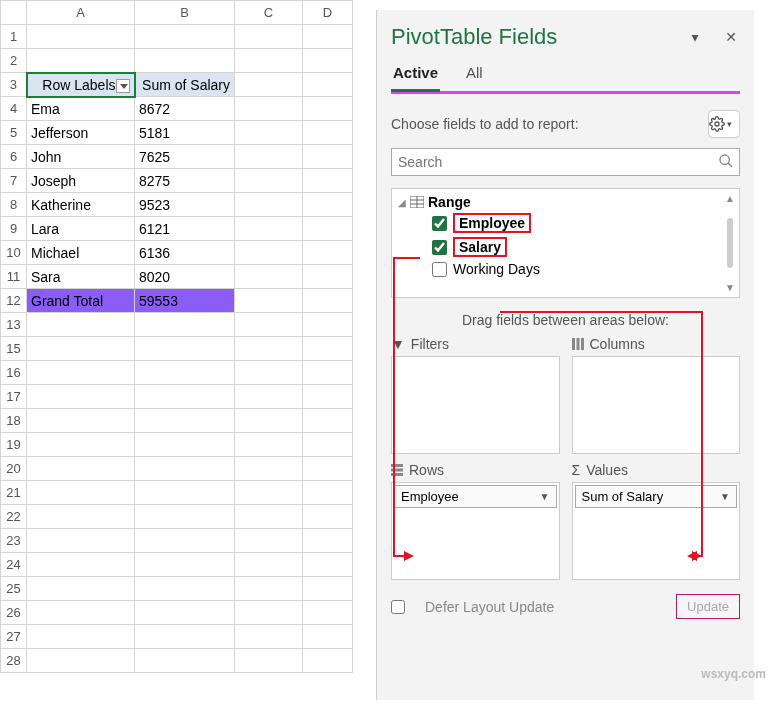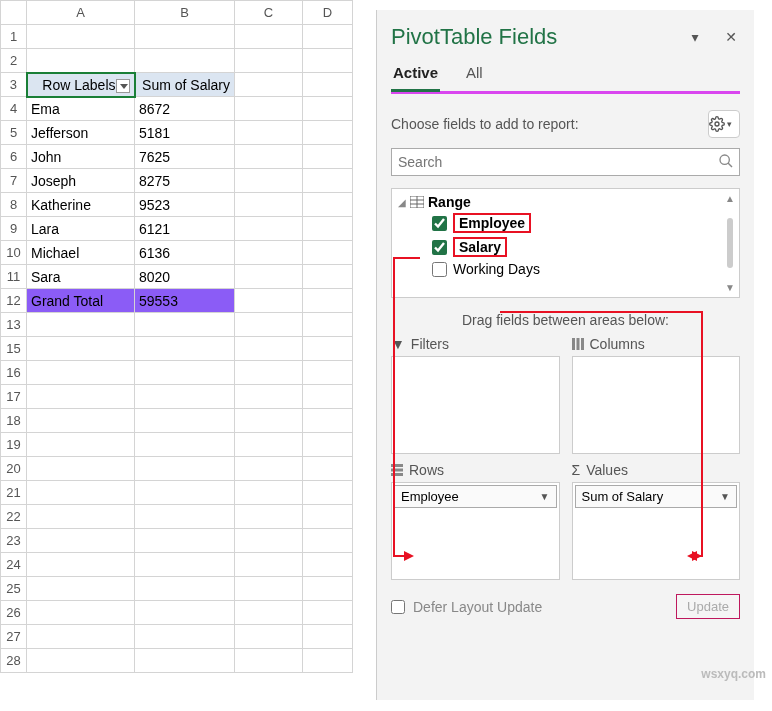--- a/index.html
+++ b/index.html
@@ -53,21 +53,21 @@
     .hl { border: 2px solid #e81123; padding: 0 4px; font-weight: bold; }
     
     .drag-label { margin: 14px 0 8px 0; color: #555; text-align: center; }
     .areas { display: grid; grid-template-columns: 1fr 1fr; grid-template-rows: 118px 118px; gap: 8px 12px; position: relative; }
     .area { display: flex; flex-direction: column; }
     .area-hdr { color: #555; font-size: 14px; display: flex; align-items: center; gap: 6px; margin-bottom: 4px; }
     .area-body { flex: 1; background: #fff; border: 1px solid #ccc; padding: 2px; }
     .chip { border: 1px solid #aaa; background: #fafafa; padding: 3px 6px; display: flex; align-items: center; font-size: 13px; cursor: pointer; position: relative; }
     .chip .dd2 { margin-left: auto; color: #555; font-size: 10px; }
     
-    .defer-row { display: flex; align-items: center; margin-top: 14px; gap: 8px; color: #888; font-size: 14px; }
+    .defer-row { display: flex; align-items: center; margin-top: 14px; gap: 20px; color: #888; font-size: 14px; }
     .defer-row input { width: 14px; height: 14px; }
     .defer-row .upd { margin-left: auto; border: 1px solid #be185d; padding: 4px 10px; background: #f5f5f5; color: #aaa; font-size: 13px; }
     
     svg { display: block; }
   </style>
 </head>
 <body>
 
 <div class="sheet">
   <table>

